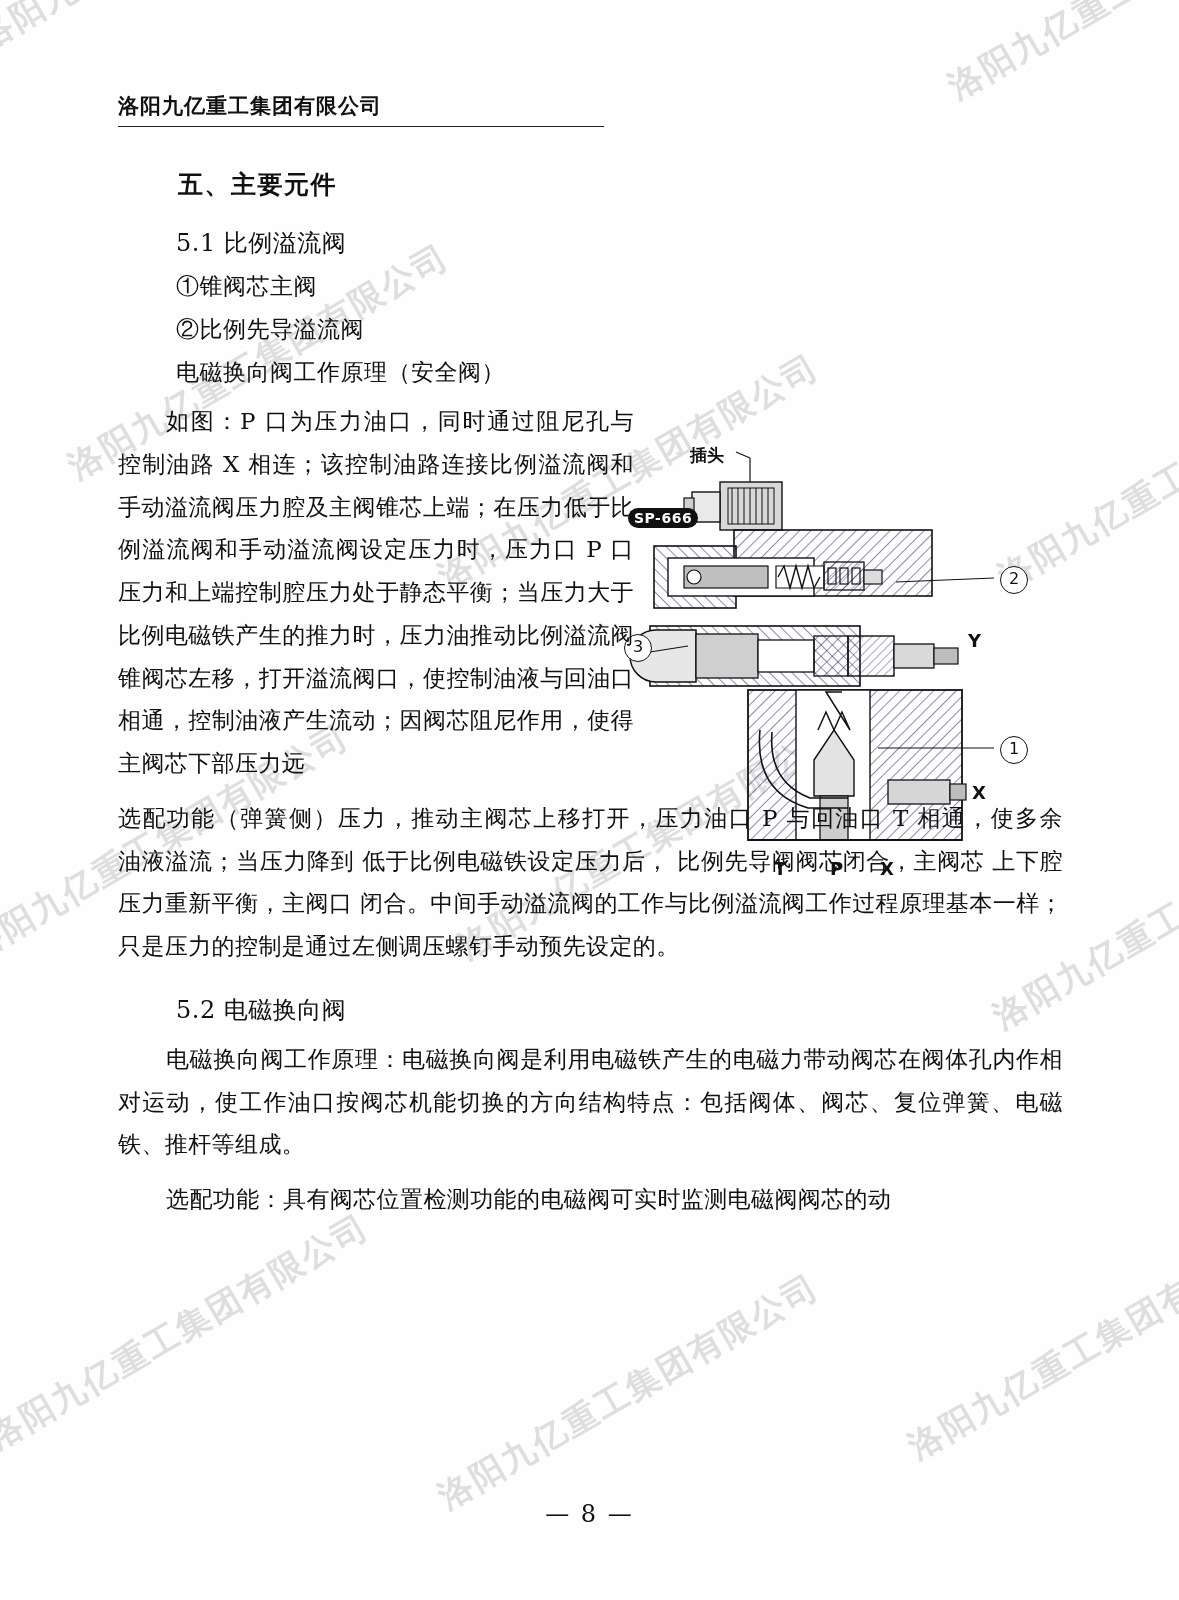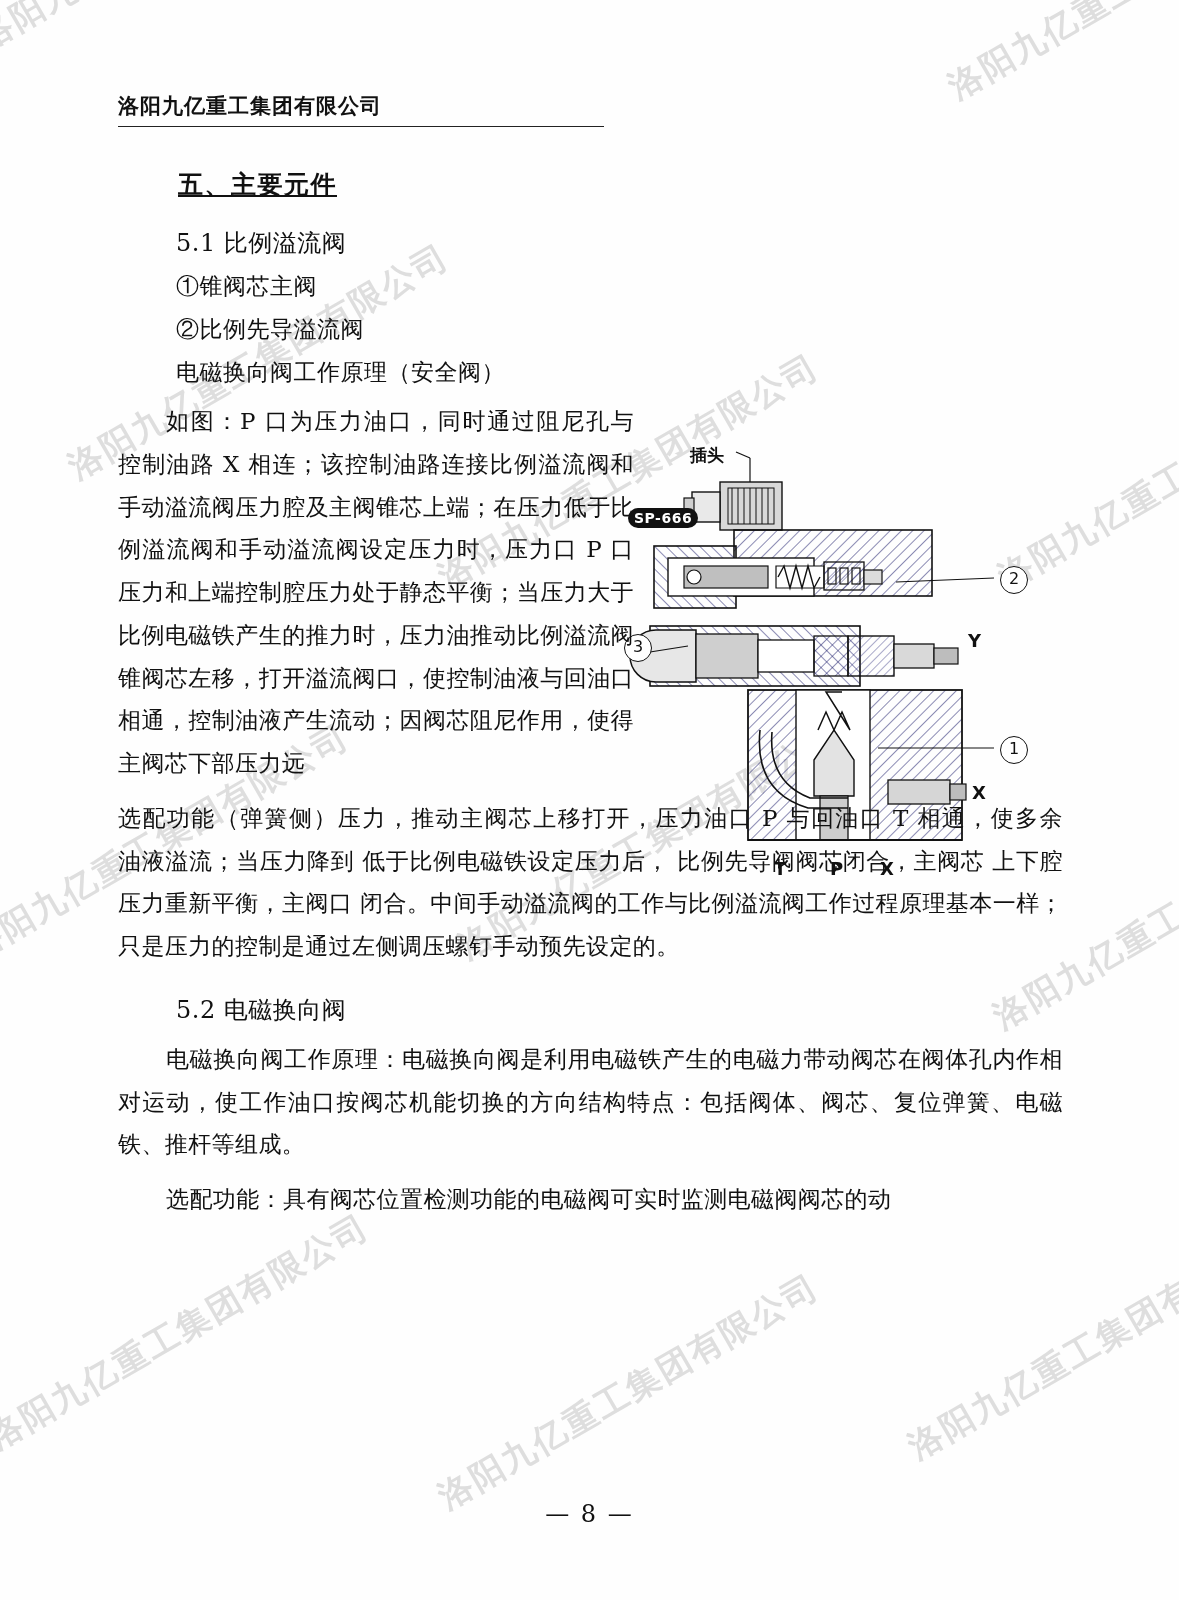--- a/index.html
+++ b/index.html
@@ -61,21 +61,20 @@
     left: 118px;
     top: 150px;
     width: 945px;
     z-index: 10;
   }
   h2.sec {
     font-size: 25px;
     font-weight: bold;
     margin: 18px 0 26px 60px;
     letter-spacing: 1.5px;
-    text-decoration: underline;
   }
   h3.sub {
     font-size: 24px;
     font-weight: normal;
     margin: 26px 0 12px 58px;
     letter-spacing: 0.5px;
   }
   p.item {
     font-size: 23px;
     margin: 12px 0 12px 58px;

